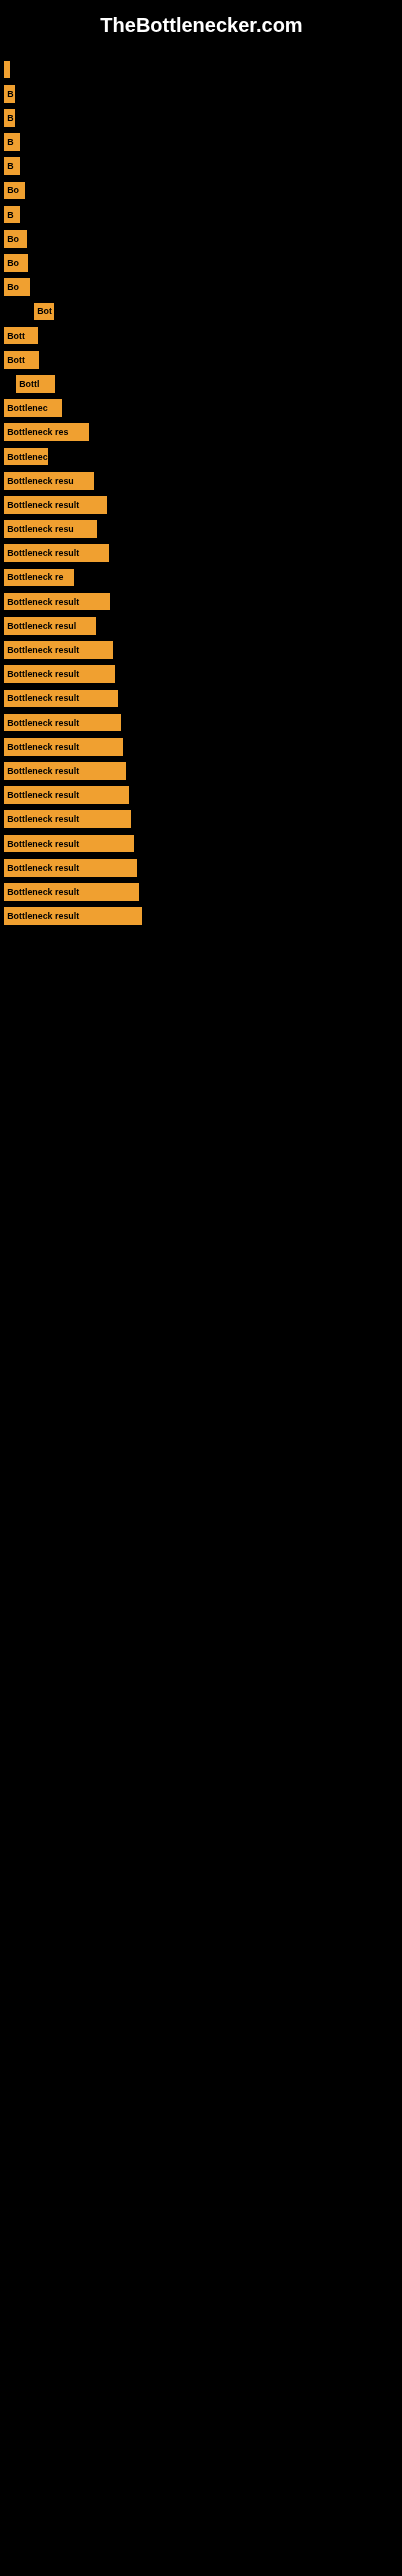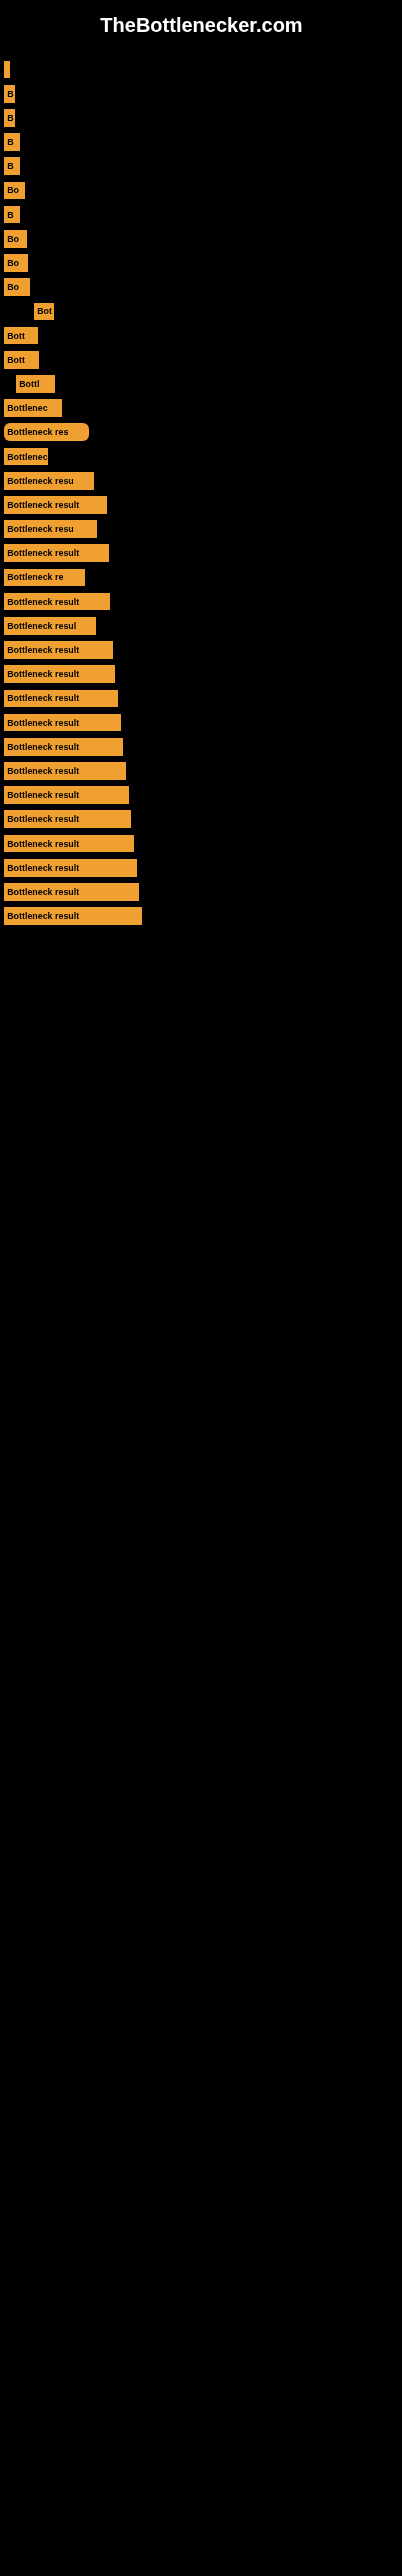--- a/index.html
+++ b/index.html
@@ -96,39 +96,39 @@
     <div class="bar-row">
       <div class="bar" style="width: 35px;">Bott</div>
     </div>
     <div class="bar-row">
       <div class="bar" style="width: 39px; margin-left: 12px;">Bottl</div>
     </div>
     <div class="bar-row">
       <div class="bar" style="width: 58px;">Bottlenec</div>
     </div>
     <div class="bar-row">
-      <div class="bar" style="width: 85px; border-radius: 6px;">Bottleneck res</div>
+      <div class="bar" style="width: 85px;">Bottleneck res</div>
     </div>
     <div class="bar-row">
       <div class="bar" style="width: 44px;">Bottleneck</div>
     </div>
     <div class="bar-row">
       <div class="bar" style="width: 90px;">Bottleneck resu</div>
     </div>
     <div class="bar-row">
       <div class="bar" style="width: 103px;">Bottleneck result</div>
     </div>
     <div class="bar-row">
       <div class="bar" style="width: 93px;">Bottleneck resu</div>
     </div>
     <div class="bar-row">
       <div class="bar" style="width: 105px;">Bottleneck result</div>
     </div>
     <div class="bar-row">
-      <div class="bar" style="width: 81px;">Bottleneck re</div>
+      <div class="bar" style="width: 70px;">Bottleneck re</div>
     </div>
     <div class="bar-row">
       <div class="bar" style="width: 106px;">Bottleneck result</div>
     </div>
     <div class="bar-row">
       <div class="bar" style="width: 92px;">Bottleneck resul</div>
     </div>
     <div class="bar-row">
       <div class="bar" style="width: 109px;">Bottleneck result</div>
     </div>

